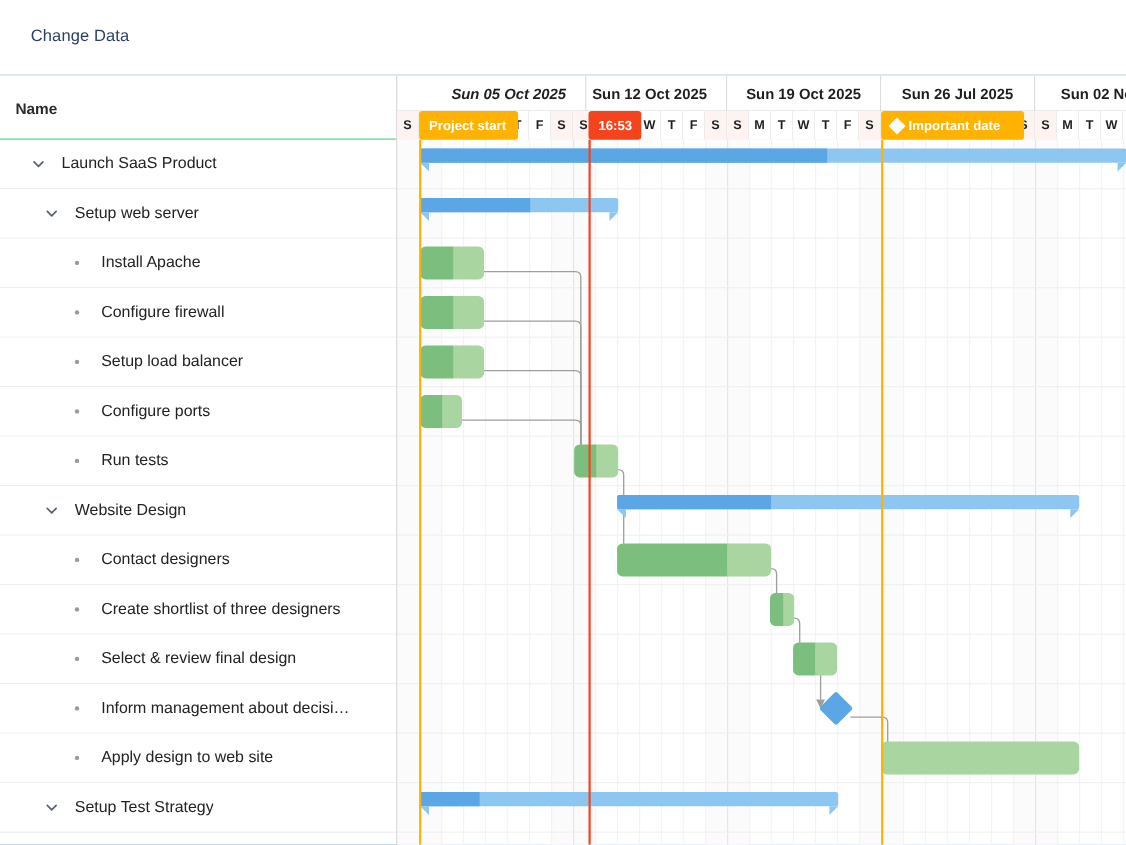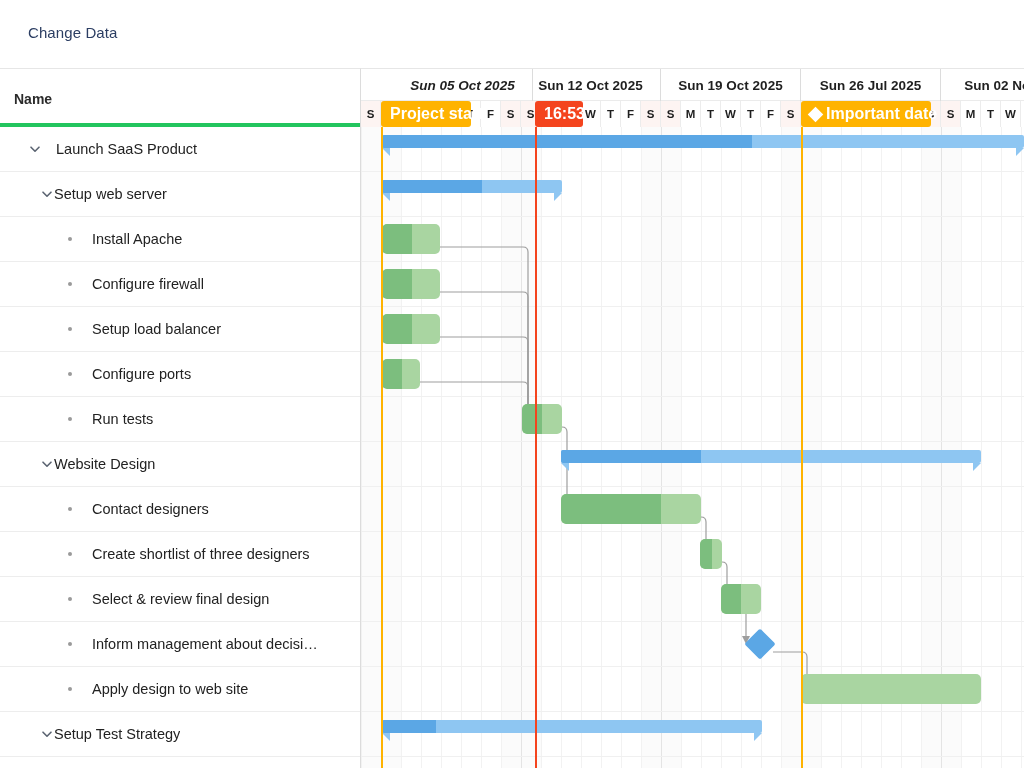--- a/index.html
+++ b/index.html
@@ -22,21 +22,21 @@
     cursor: pointer; user-select: none;
   }
 
   
   .grid-pane {
     position: absolute; left: 0; top: 68px; width: 361px; height: 700px;
     background: #fff; border-top: 1px solid #e6e6e6;
     border-right: 1px solid #dcdcdc;
   }
   .grid-header {
-    position: relative; height: 58px; border-bottom: 4px solid #22c55e;
+    position: relative; height: 58px; border-bottom: 1px solid #22c55e;
     background: #fff;
   }
   .grid-header-label {
     position: absolute; left: 14px; top: 22px;
     font-size: 14px; font-weight: 700; color: #2b2b2b;
   }
   .grid-rows { position: relative; }
   .grid-row {
     position: relative; height: 45px; border-bottom: 1px solid #ededed;
     display: flex; align-items: center; background: #fff;
@@ -52,21 +52,21 @@
     content: ""; position: absolute; left: 4px; top: 5px;
     width: 4px; height: 4px; border-radius: 50%; background: #9a9a9a;
   }
   .row-label {
     font-size: 14.5px; color: #222; white-space: nowrap;
     overflow: hidden; text-overflow: ellipsis;
   }
   .lvl0 { padding-left: 28px; }
   .lvl0 .row-label { margin-left: 14px; font-weight: 400; }
   .lvl1 { padding-left: 40px; }
-  .lvl1 .row-label { }
+  .lvl1 .row-label { margin-left: 14px; }
   .lvl2 { padding-left: 64px; }
   .lvl2 .row-label { margin-left: 14px; }
 
   
   .tl-pane {
     position: absolute; left: 361px; top: 68px;
     width: 663px; height: 700px; overflow: hidden;
     border-top: 1px solid #e6e6e6; background: #fff;
   }
   .tl-weeks {
@@ -101,21 +101,21 @@
   .tl-weekendcol {
     position: absolute; top: 0; height: 642px; width: 20px;
     background: #fbfbfb;
   }
 
   
   .marker {
     position: absolute; top: 0; height: 26px;
     display: flex; align-items: center; gap: 5px;
     padding: 0 9px; border-radius: 3px;
-    font-size: 16px; font-weight: 700; color: #fff; white-space: nowrap;
+    font-size: 12px; font-weight: 700; color: #fff; white-space: nowrap;
     z-index: 6;
   }
   .marker.start { background: #ffb300; }
   .marker.today { background: #f4441e; }
   .marker.important { background: #ffb300; }
   .marker .diamond {
     width: 11px; height: 11px; background: #fff; transform: rotate(45deg);
     flex: 0 0 11px;
   }
   .vline { position: absolute; top: 0; width: 2px; height: 642px; z-index: 4; }

